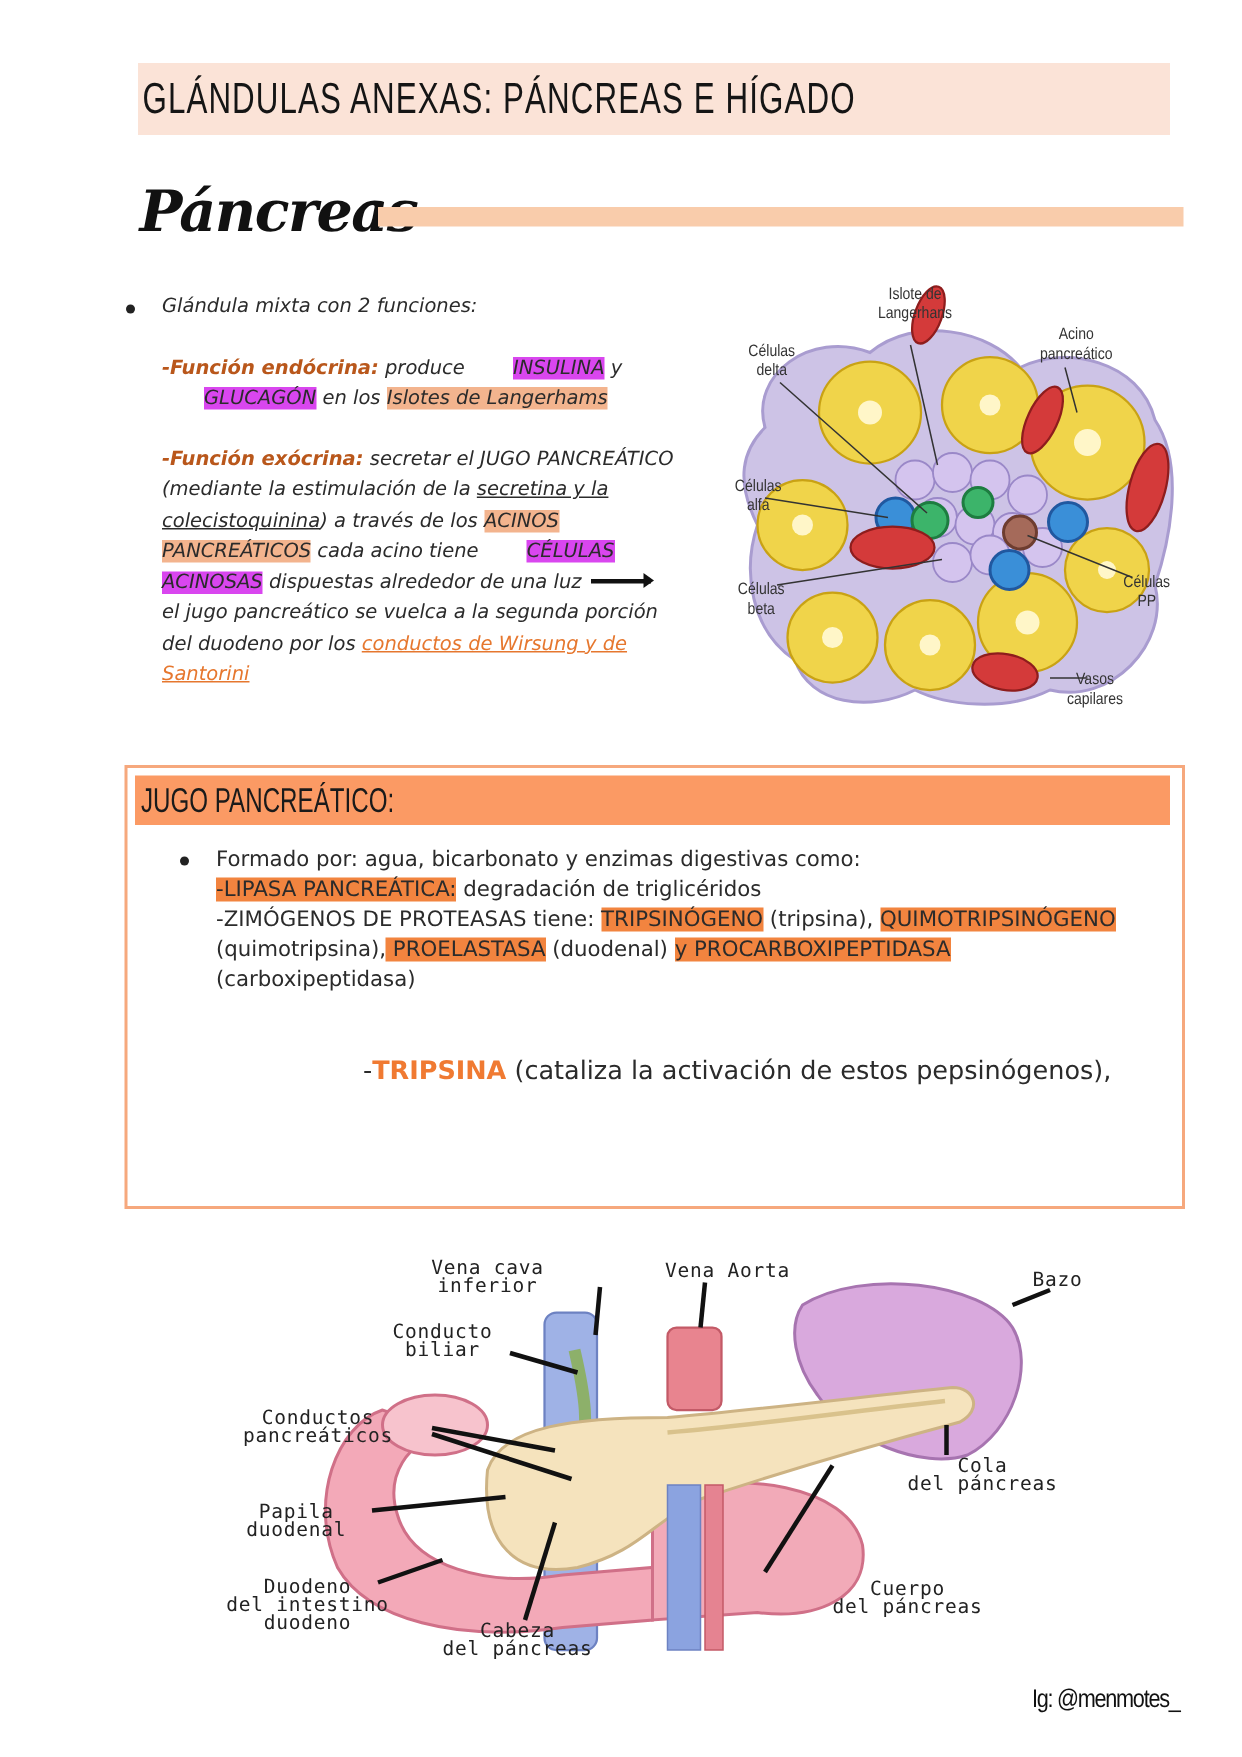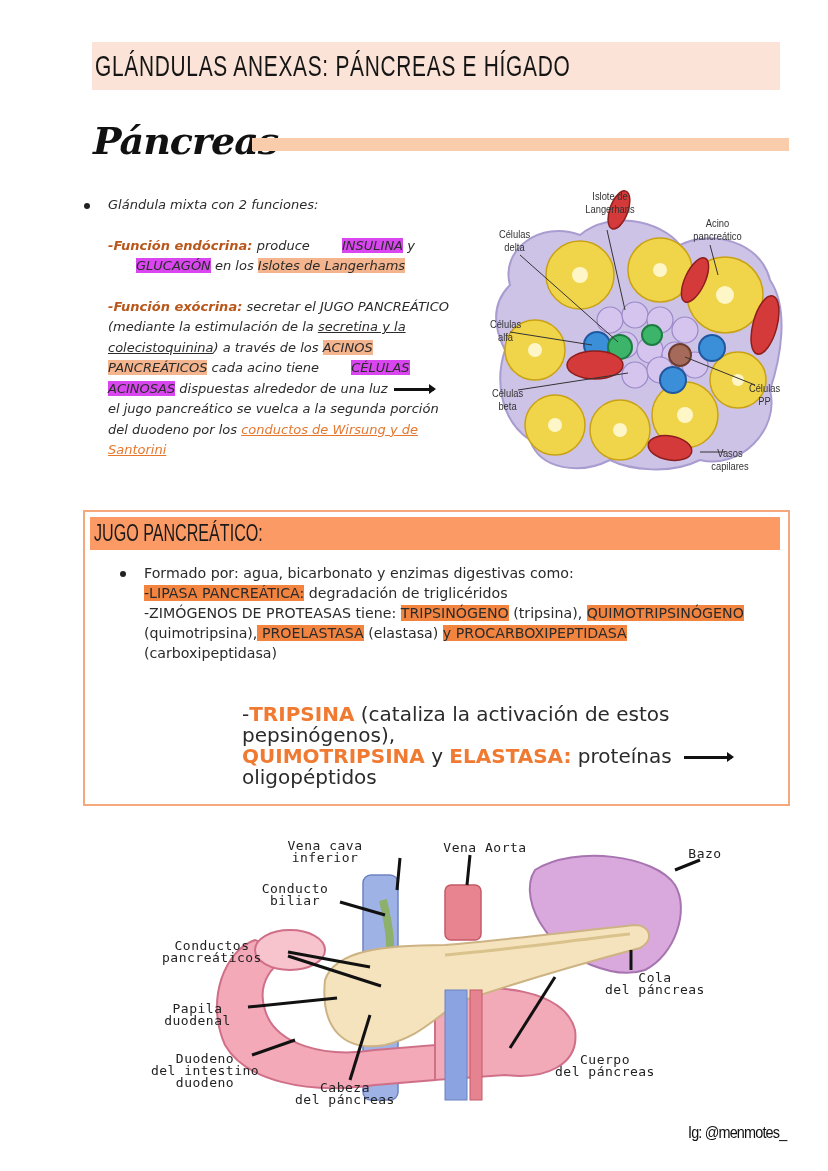--- a/index.html
+++ b/index.html
@@ -76,21 +76,21 @@
     position: absolute; left: 118px; top: 563px; width: 660px;
     font-size: 14.2px; line-height: 20px; color: #2b2b2b;
   }
   .juice-body .bl { position: relative; padding-left: 26px; }
   .juice-body .bullet-dot {
     position: absolute; left: 2px; top: 8px; width: 6px; height: 6px; border-radius: 50%; background: #222;
   }
   .hl-strong { background: #f2843f; }
   .sub-block {
     position: absolute; left: 242px; top: 704px; width: 520px;
-    font-size: 20px; line-height: 21px; color: #2b2b2b;
+    font-size: 17px; line-height: 21px; color: #2b2b2b;
   }
   .b-orange { color: #f07a32; font-weight: bold; }
 
   .anatomy-fig { position: absolute; left: 145px; top: 830px; width: 620px; height: 285px; }
   .anat-label {
     position: absolute; font-family: "DejaVu Sans Mono", monospace; font-size: 13px;
     color: #222; text-align: center; line-height: 12px; letter-spacing: 0.5px;
   }
 
   .footer-handle {
@@ -191,28 +191,27 @@
 <div class="juice-box"></div>
 <div class="juice-header"></div>
 <div class="juice-title">JUGO PANCREÁTICO:</div>
 
 <div class="juice-body">
   <div class="bl">
     <span class="bullet-dot"></span>
     <div>Formado por: agua, bicarbonato y enzimas digestivas como:</div>
     <div><span class="hl-strong">-LIPASA PANCREÁTICA:</span><span> degradación de triglicéridos</span></div>
     <div><span>-ZIMÓGENOS DE PROTEASAS tiene: </span><span class="hl-strong">TRIPSINÓGENO</span><span> (tripsina), </span><span class="hl-strong">QUIMOTRIPSINÓGENO</span></div>
-    <div><span> (quimotripsina),</span><span class="hl-strong"> PROELASTASA</span><span> (elastasa) </span><span class="hl-strong">y PROCARBOXIPEPTIDASA</span></div>
+    <div><span> (quimotripsina),</span><span class="hl-strong"> PROELASTASA</span><span> (duodenal) </span><span class="hl-strong">y PROCARBOXIPEPTIDASA</span></div>
     <div>(carboxipeptidasa)</div>
   </div>
 </div>
 
 <div class="sub-block">
   <div><span>-</span><span class="b-orange">TRIPSINA</span><span> (cataliza la activación de estos pepsinógenos),</span></div>
-  <div><span class="b-orange">QUIMOTRIPSINA</span><span> y </span><span class="b-orange">ELASTASA:</span><span> proteínas</span><span class="arrow" style="width:48px;margin:0 12px;"></span><span>oligopéptidos</span></div>
   <div style="height:19px;"></div>
 </div>
 
 <div class="anatomy-fig">
   <svg width="620" height="285" viewBox="0 0 620 285">
 
     <rect x="218" y="45" width="35" height="225" rx="8" fill="#9fb2e6" stroke="#6d82c2" stroke-width="1.5"></rect>
 
     <rect x="300" y="55" width="36" height="55" rx="6" fill="#e8848f" stroke="#c35a67" stroke-width="1.5"></rect>
 

